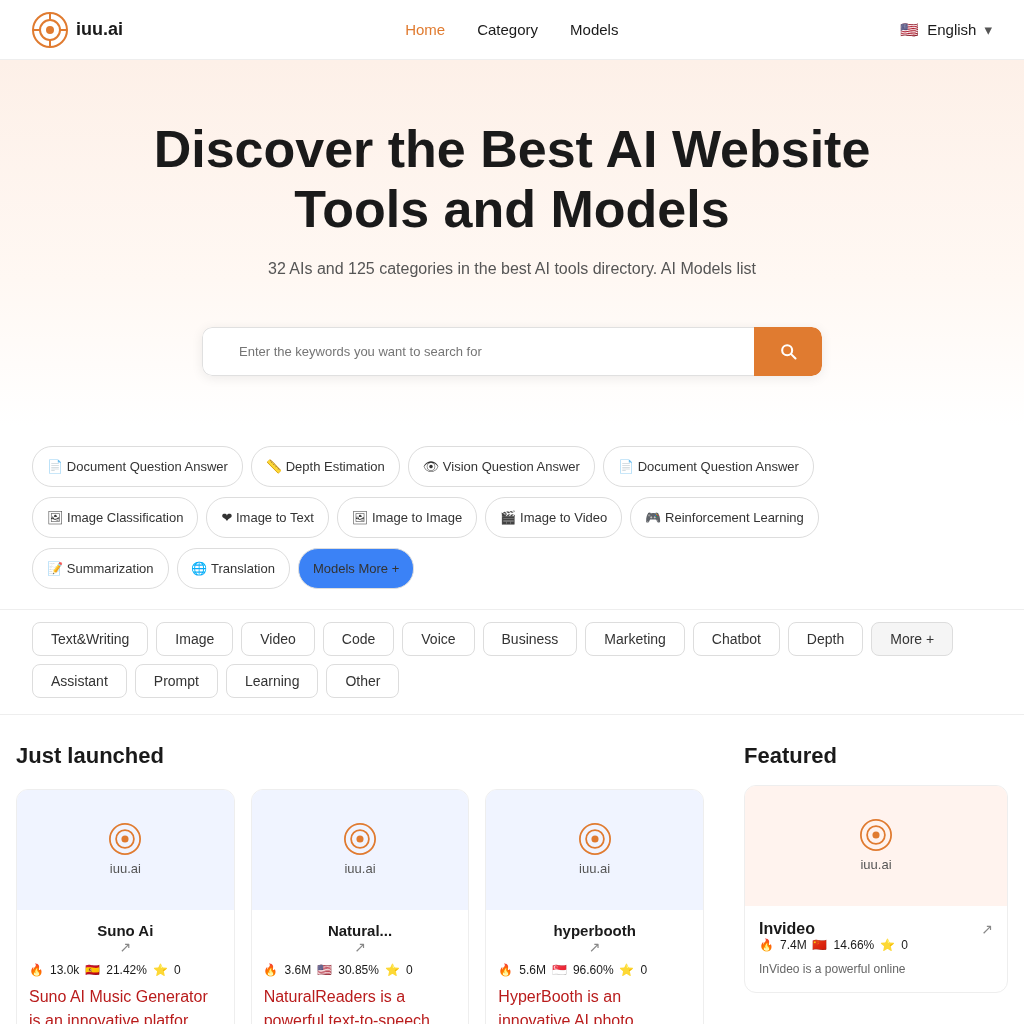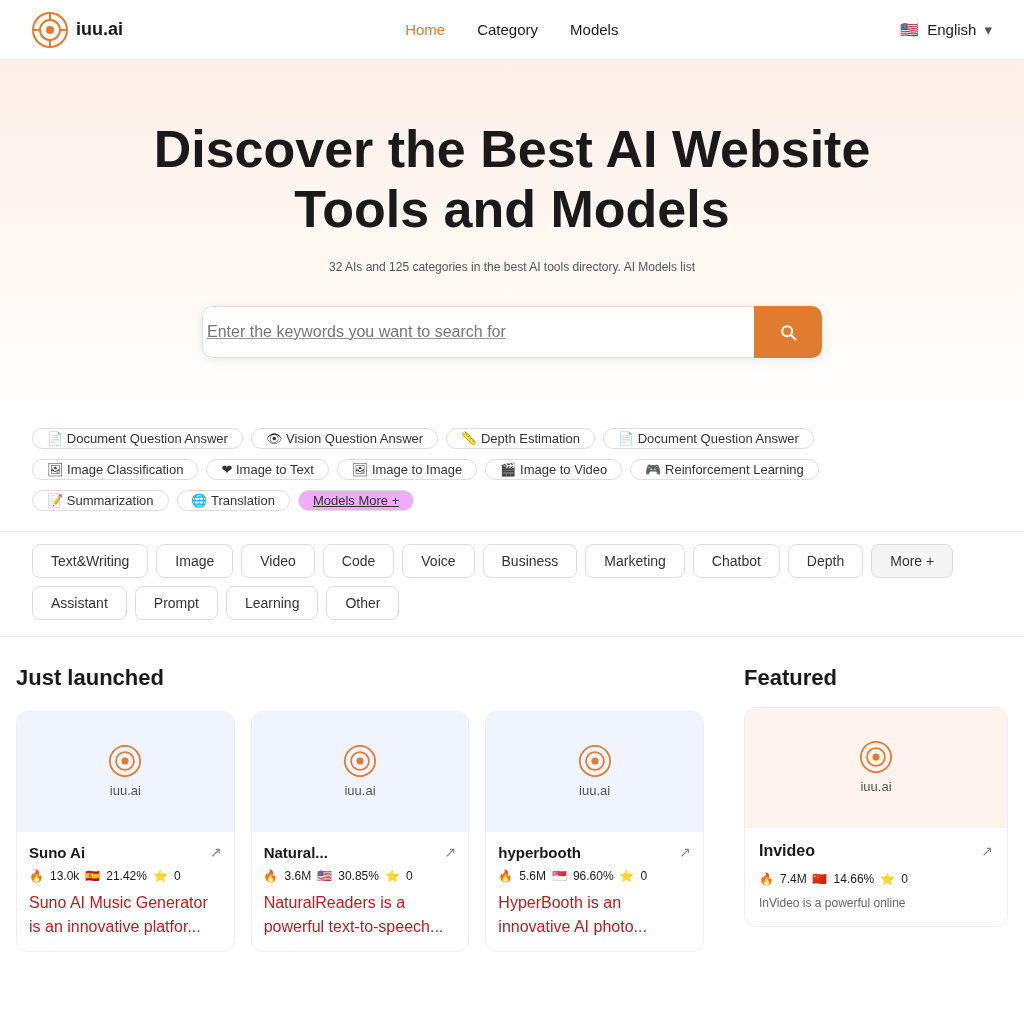--- a/index.html
+++ b/index.html
@@ -19,36 +19,36 @@
     .nav-right { display: flex; align-items: center; gap: 8px; cursor: pointer; }
     .nav-right span { font-size: 15px; }
     .lang-chevron { font-size: 12px; color: #555; }
 
     
     .hero {
       background: linear-gradient(180deg, #fdf0e8 0%, #fff8f3 60%, #fff 100%);
       padding: 60px 20px 50px; text-align: center;
     }
     .hero h1 { font-size: 52px; font-weight: 800; line-height: 1.15; max-width: 800px; margin: 0 auto 20px; }
-    .hero p { font-size: 12px; color: #555; margin-bottom: 32px; }
+    .hero p { font-size: 16px; color: #555; margin-bottom: 49px; }
     .search-bar { display: flex; max-width: 620px; margin: 0 auto; border-radius: 10px; overflow: hidden; box-shadow: 0 2px 12px rgba(0,0,0,0.08); }
-    .search-bar input { flex: 1; padding: 16px 4px; font-size: 16px; border: 1px solid #e0e0e0; border-right: none; border-radius: 10px 0 0 10px; outline: none; color: #999; text-decoration: underline; }
+    .search-bar input { flex: 1; padding: 16px 36px; font-size: 13px; border: 1px solid #e0e0e0; border-right: none; border-radius: 10px 0 0 10px; outline: none; color: #999; }
     .search-bar button { background: #e07b30; border: none; padding: 0 24px; cursor: pointer; border-radius: 0 10px 10px 0; display: flex; align-items: center; justify-content: center; }
     .search-bar button svg { width: 20px; height: 20px; fill: #fff; }
 
     
     .tags-section { padding: 20px 32px 10px; border-bottom: 1px solid #eee; }
     .tags-row { display: flex; flex-wrap: wrap; gap: 8px; margin-bottom: 10px; }
     .tag {
       display: inline-flex; align-items: center; gap: 5px;
-      padding: 2px 14px; border: 1px solid #ddd; border-radius: 20px;
+      padding: 12px 14px; border: 1px solid #ddd; border-radius: 20px;
       font-size: 13px; cursor: pointer; background: #fff; color: #333;
       white-space: nowrap;
     }
-    .tag.more { background: #f0abfc; text-decoration: underline; }
+    .tag.more { background: #3b82f6; }
 
     
     .category-section { padding: 12px 32px 16px; border-bottom: 1px solid #eee; }
     .category-row { display: flex; flex-wrap: wrap; gap: 8px; }
     .cat-pill {
       padding: 8px 18px; border: 1px solid #ddd; border-radius: 8px;
       font-size: 14px; cursor: pointer; background: #fff; color: #333;
     }
     .cat-pill.more { background: #f5f5f5; font-weight: 500; }
 
@@ -64,37 +64,37 @@
     .card {
       border: 1px solid #eee; border-radius: 12px; overflow: hidden;
       background: #fff; cursor: pointer;
     }
     .card-thumb {
       background: #f0f4ff; height: 120px; display: flex; align-items: center; justify-content: center;
     }
     .card-thumb-inner { display: flex; flex-direction: column; align-items: center; gap: 6px; }
     .card-thumb-logo { width: 32px; height: 32px; }
     .card-body { padding: 12px; }
-    .card-title-row { display: flex; align-items: center; justify-content: space-between; margin-bottom: 8px; }
+    .card-title-row { display: flex; align-items: center; justify-content: space-between; margin-bottom: 8px; flex-direction: column; }
     .card-title { font-size: 15px; font-weight: 700; }
     .card-ext-icon { font-size: 14px; color: #888; }
     .card-meta { display: flex; align-items: center; gap: 6px; margin-bottom: 8px; font-size: 12px; }
     .card-desc { font-size: 16px; color: #b91c1c; line-height: 1.5; display: -webkit-box; -webkit-line-clamp: 3; -webkit-box-orient: vertical; overflow: hidden; }
 
     
     .featured-title { font-size: 22px; font-weight: 700; margin-bottom: 16px; }
     .featured-card {
       border: 1px solid #eee; border-radius: 12px; overflow: hidden;
       background: #fff; cursor: pointer;
     }
     .featured-card-thumb {
       background: #fff3ee; height: 120px; display: flex; align-items: center; justify-content: center;
     }
     .featured-card-body { padding: 14px; }
-    .featured-card-title-row { display: flex; align-items: center; justify-content: space-between; margin-bottom: 12px; }
+    .featured-card-title-row { display: flex; align-items: center; justify-content: space-between; margin-bottom: 0; }
     .featured-card-title { font-size: 16px; font-weight: 700; }
     .featured-card-meta { display: flex; align-items: center; gap: 6px; margin-bottom: 8px; font-size: 12px; }
     .featured-card-desc { font-size: 12px; color: #666; line-height: 1.5; }
   </style>
 </head>
 <body>
 
 <nav>
   <a class="nav-logo" href="#">
     <svg class="nav-logo-icon" viewBox="0 0 36 36" fill="none">
@@ -129,22 +129,22 @@
       <svg viewBox="0 0 24 24">
         <path d="M21 21l-4.35-4.35M17 11A6 6 0 1 1 5 11a6 6 0 0 1 12 0z" stroke="#fff" stroke-width="2.5" stroke-linecap="round" fill="none"></path>
       </svg>
     </button>
   </div>
 </section>
 
 <div class="tags-section">
   <div class="tags-row">
     <span class="tag">📄 Document Question Answer</span>
+    <span class="tag">📏 Depth Estimation</span>
     <span class="tag">👁 Vision Question Answer</span>
-    <span class="tag">📏 Depth Estimation</span>
     <span class="tag">📄 Document Question Answer</span>
   </div>
   <div class="tags-row">
     <span class="tag">🖼 Image Classification</span>
     <span class="tag">❤ Image to Text</span>
     <span class="tag">🖼 Image to Image</span>
     <span class="tag">🎬 Image to Video</span>
     <span class="tag">🎮 Reinforcement Learning</span>
   </div>
   <div class="tags-row">

